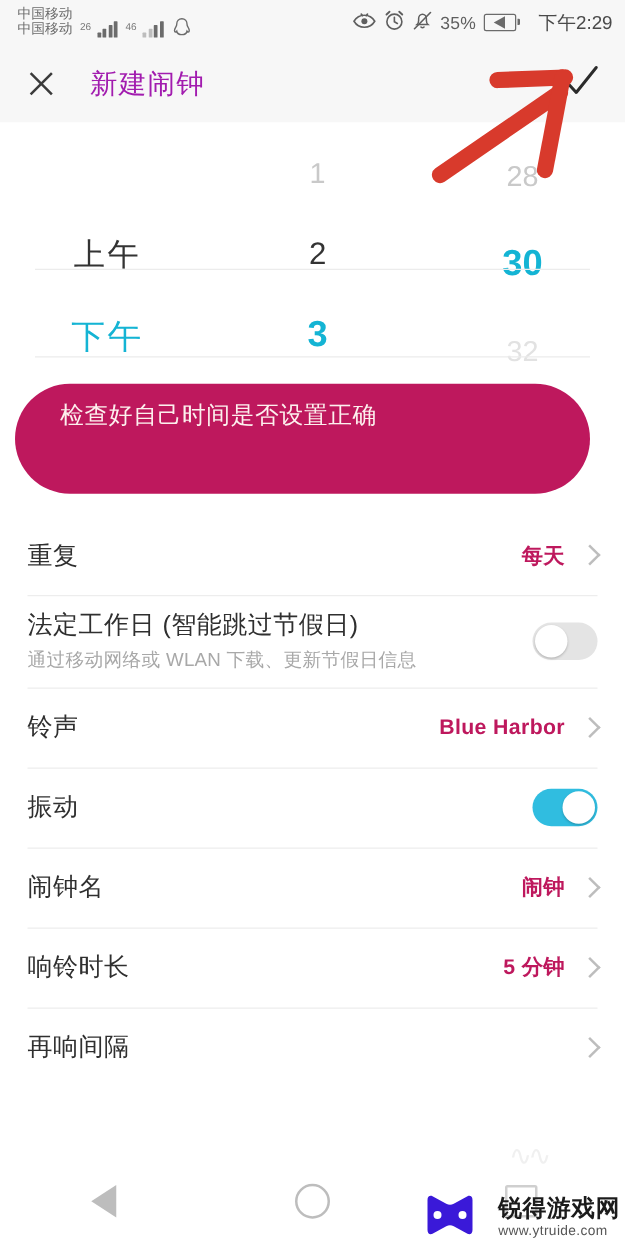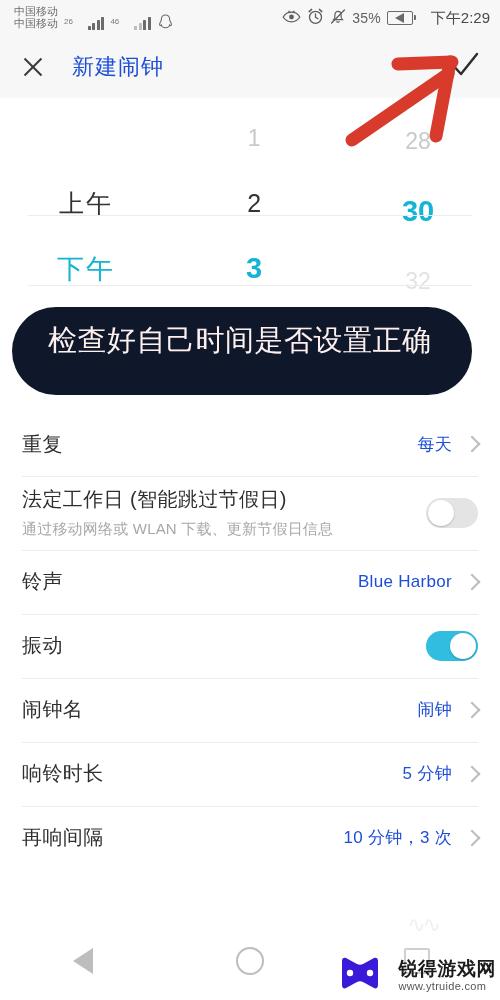--- a/index.html
+++ b/index.html
@@ -30,21 +30,21 @@
   }
   .sb-left { display: flex; align-items: flex-end; gap: 4px; }
   .carriers {
     display: flex;
     flex-direction: column;
     justify-content: center;
     line-height: 1.08;
     font-size: 11px;
     color: #6b6b6b;
   }
-  .sig-group { display: flex; align-items: flex-end; gap: 14px; margin-left: 2px; }
+  .sig-group { display: flex; align-items: flex-end; gap: 4px; margin-left: 2px; }
   .sig-label {
     font-size: 8px;
     line-height: 8px;
     color: #7a7a7a;
     margin-right: 1px;
     align-self: flex-start;
     margin-top: 1px;
   }
   .bars { display: flex; align-items: flex-end; gap: 1.5px; height: 13px; }
   .bars i { width: 3px; background: #6b6b6b; display: block; border-radius: .5px; }
@@ -111,21 +111,21 @@
     content: "";
     position: absolute;
     left: 3px; top: 14px;
     width: 24px; height: 2px;
     background: #3a3a3a;
   }
   .appbar .close-x::before { transform: rotate(45deg); }
   .appbar .close-x::after { transform: rotate(-45deg); }
   .appbar .title {
     font-size: 22px;
-    color: #1d4ed8;
+    color: #a21caf;
     margin-left: 24px;
     letter-spacing: 1px;
   }
   .appbar .confirm {
     position: absolute;
     right: 20px; top: 16px;
     width: 34px; height: 30px;
     cursor: pointer;
   }
   .appbar .confirm svg { display: block; }
@@ -175,26 +175,26 @@
   .pline.bot { top: 187px; }
   .pline.bot2 { top: 257px; }
 
   
   .annot-banner {
     position: absolute;
     left: 12px;
     top: 307px;
     width: 460px;
     min-height: 88px;
-    background: #0f172a;
+    background: #be185d;
     border-radius: 46px;
     box-sizing: border-box;
     padding: 12px 36px 14px 36px;
     color: #fdf0ee;
-    font-size: 29px;
+    font-size: 19px;
     line-height: 1.45;
     letter-spacing: .5px;
     z-index: 6;
   }
 
   
   .annot-arrow {
     position: absolute;
     left: 340px; top: 40px;
     width: 160px; height: 110px;
@@ -233,24 +233,25 @@
   .row .sub {
     font-size: 15px;
     color: #a8a8a8;
     margin-top: 5px;
     line-height: 1.45;
     letter-spacing: .2px;
     padding-right: 40px;
   }
   .row .val {
     font-size: 17px;
-    color: #1d4ed8;
+    color: #be185d;
     margin-left: 10px;
     white-space: nowrap;
     letter-spacing: .3px;
+    font-weight: bold;
   }
   .chev {
     width: 10px; height: 10px;
     border-right: 2px solid #bdbdbd;
     border-top: 2px solid #bdbdbd;
     transform: rotate(45deg);
     margin-left: 14px;
     flex: none;
   }
 
@@ -498,21 +499,20 @@
       <div class="lab">响铃时长</div>
     </div>
     <div class="val">5 分钟</div>
     <span class="chev"></span>
   </div>
 
   <div class="row">
     <div class="labels">
       <div class="lab">再响间隔</div>
     </div>
-    <div class="val">10 分钟，3 次</div>
     <span class="chev"></span>
   </div>
 
 </div>
 
 <div class="navbar">
   <div class="navbtn">
     <span class="nav-back"></span>
   </div>
   <div class="navbtn">

